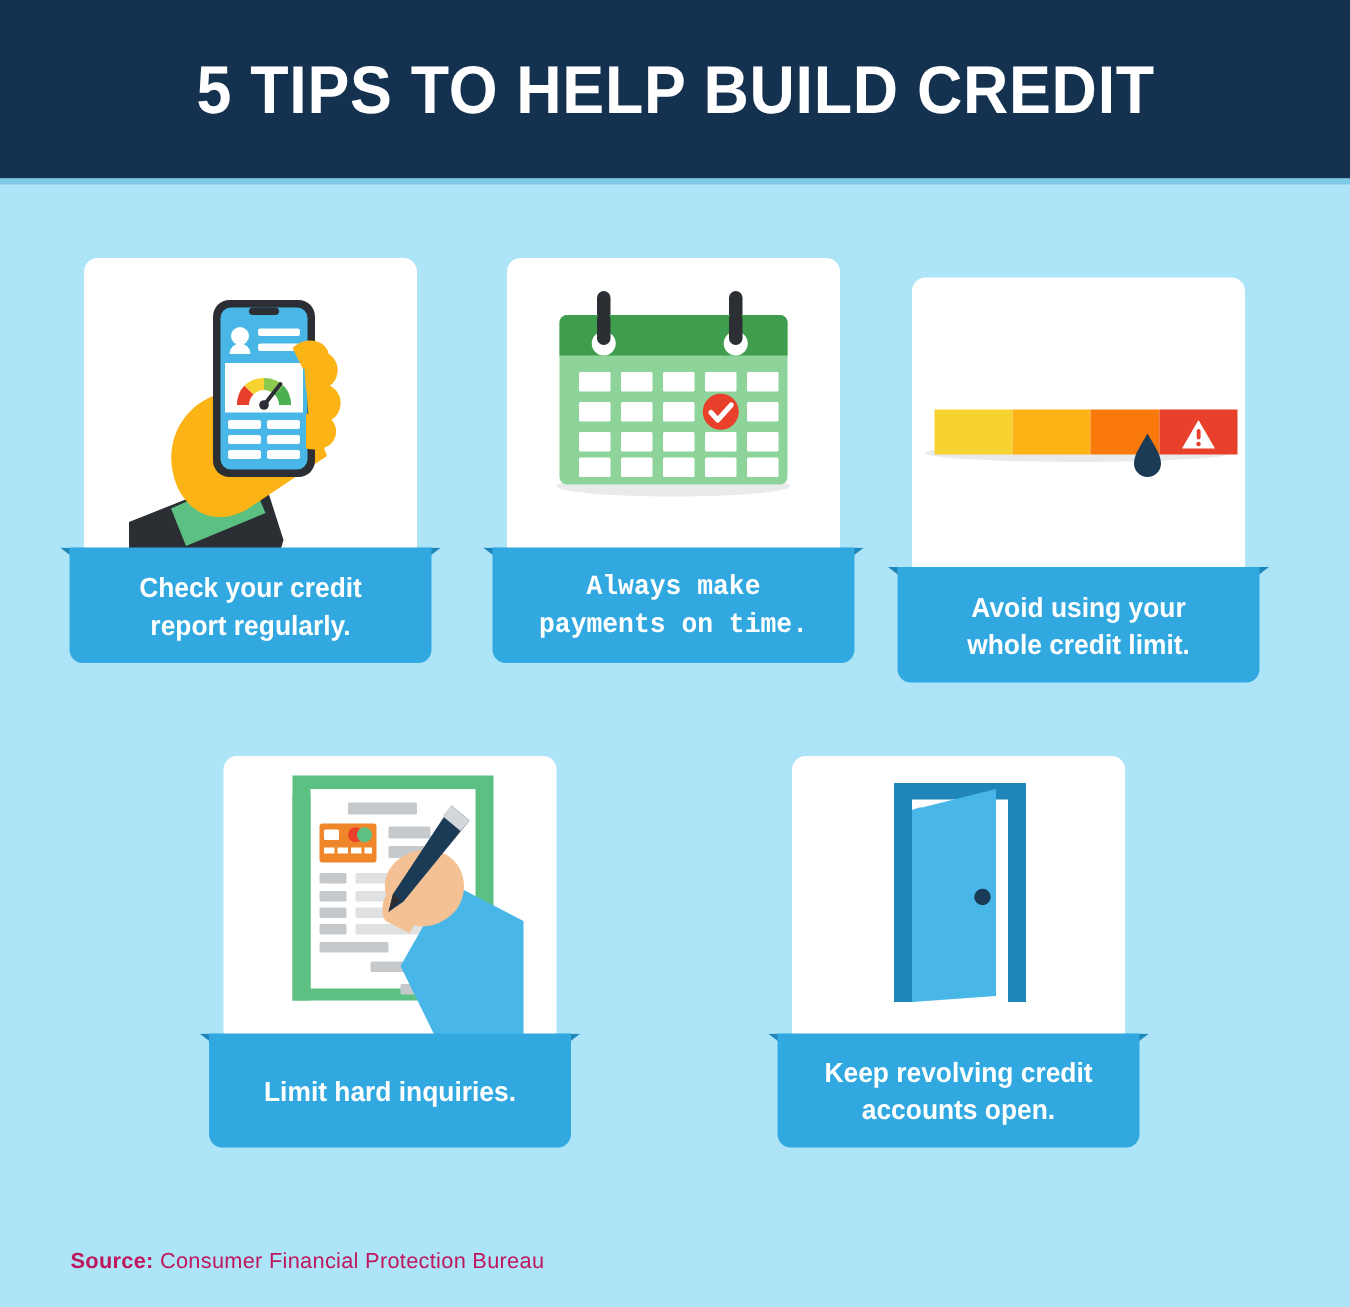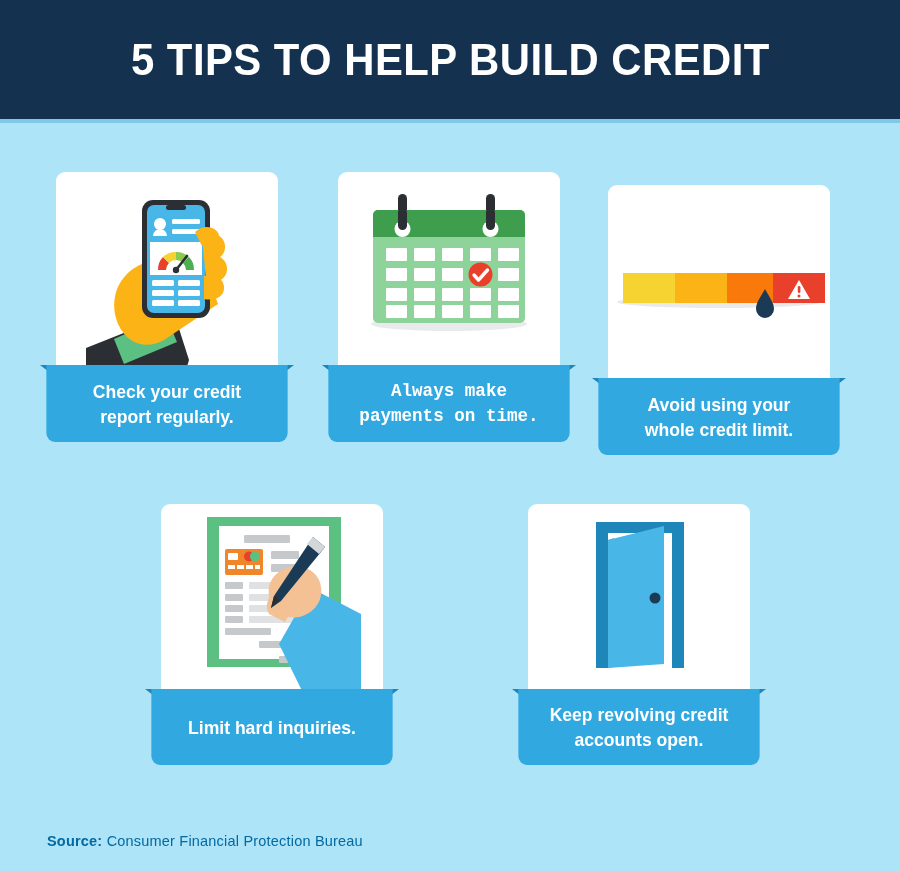--- a/index.html
+++ b/index.html
@@ -74,21 +74,21 @@
   .row2 .panel { height: 197px; }
   .row2 .banner { top: 185px; height: 76px; }
   .row2 .fold-l, .row2 .fold-r { top: 185px; }
 
   
   .ill { position: absolute; inset: 0; }
 
   
   .footer {
     position: absolute; left: 47px; top: 833px;
-    font-size: 14.5px; color: #0369a1; letter-spacing: 0.2px;
+    font-size: 14.5px; color: #be185d; letter-spacing: 0.2px;
   }
   .footer b { font-weight: bold; }
   .footer span.val { font-weight: normal; }
 </style>
 </head>
 <body>
 
 <div class="page">
 
   <div class="header">
@@ -222,21 +222,21 @@
     <div class="fold-l"></div>
     <div class="fold-r"></div>
     <div class="banner">
       <div>
         <div>Avoid using your</div>
         <div>whole credit limit.</div>
       </div>
     </div>
   </div>
 
-  <div class="card row2" style="left:145px; top:504px; width:254px; height:183px;">
+  <div class="card row2" style="left:133px; top:504px; width:254px; height:183px;">
     <div class="panel">
       <svg class="ill" viewBox="0 0 222 197">
 
         <rect x="46" y="13" width="134" height="150" fill="#5cc083"></rect>
 
         <rect x="58" y="22" width="110" height="133" fill="#ffffff"></rect>
 
         <rect x="46" y="26" width="12" height="137" fill="#5cc083"></rect>
 
         <g fill="#c6c9cc">

